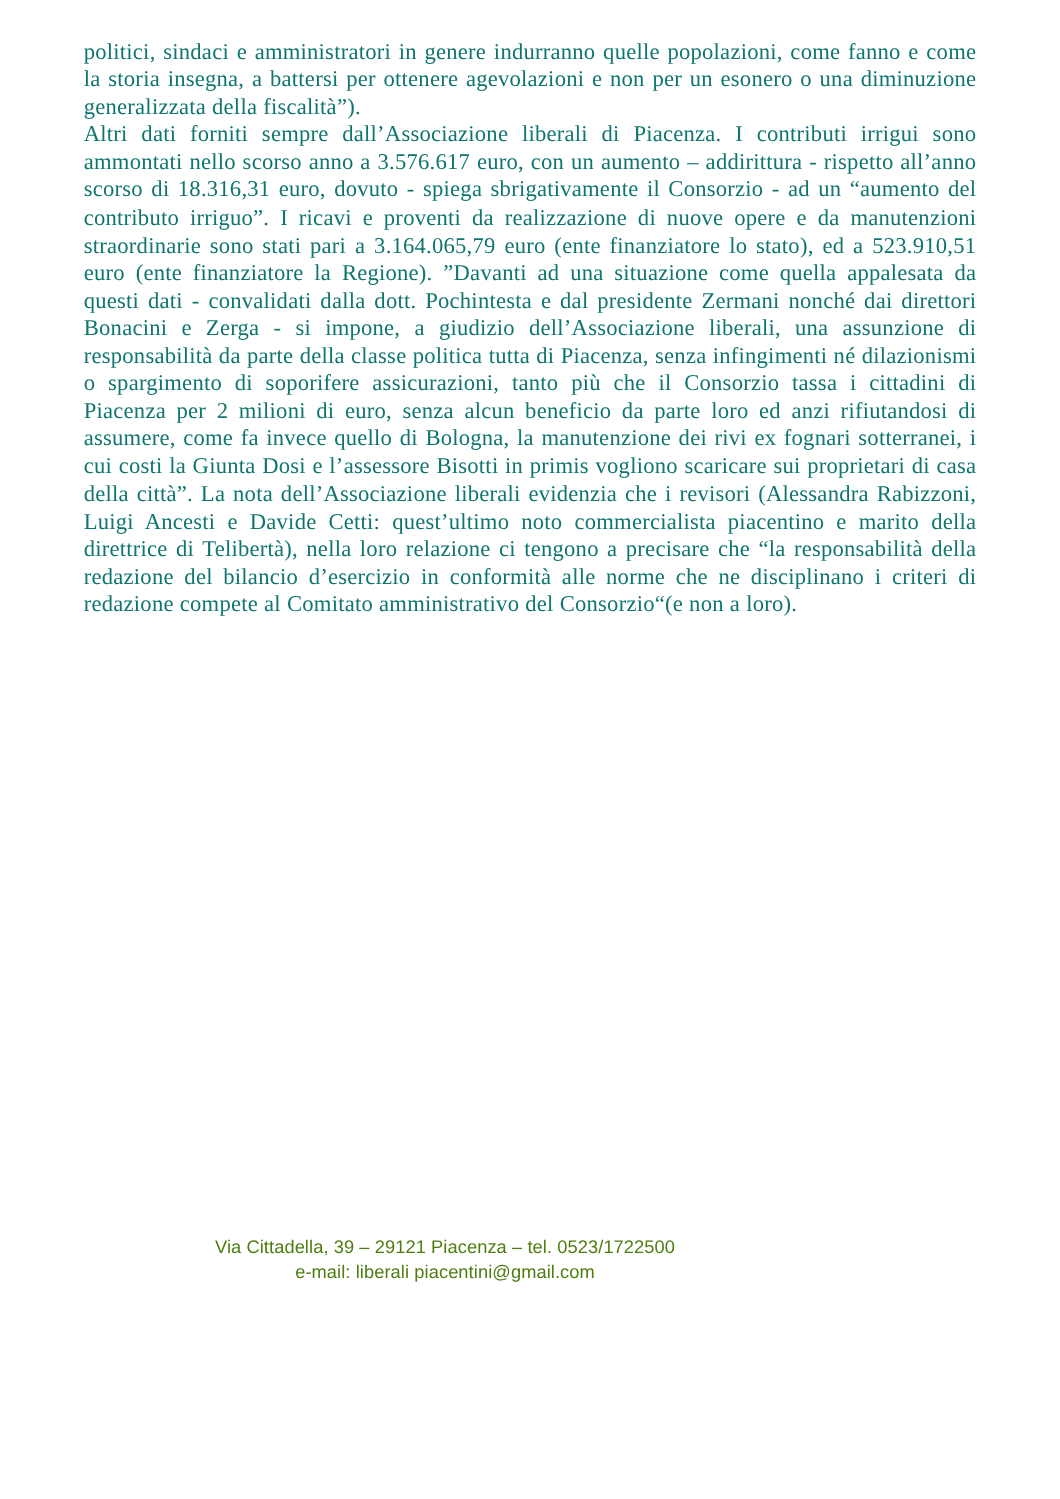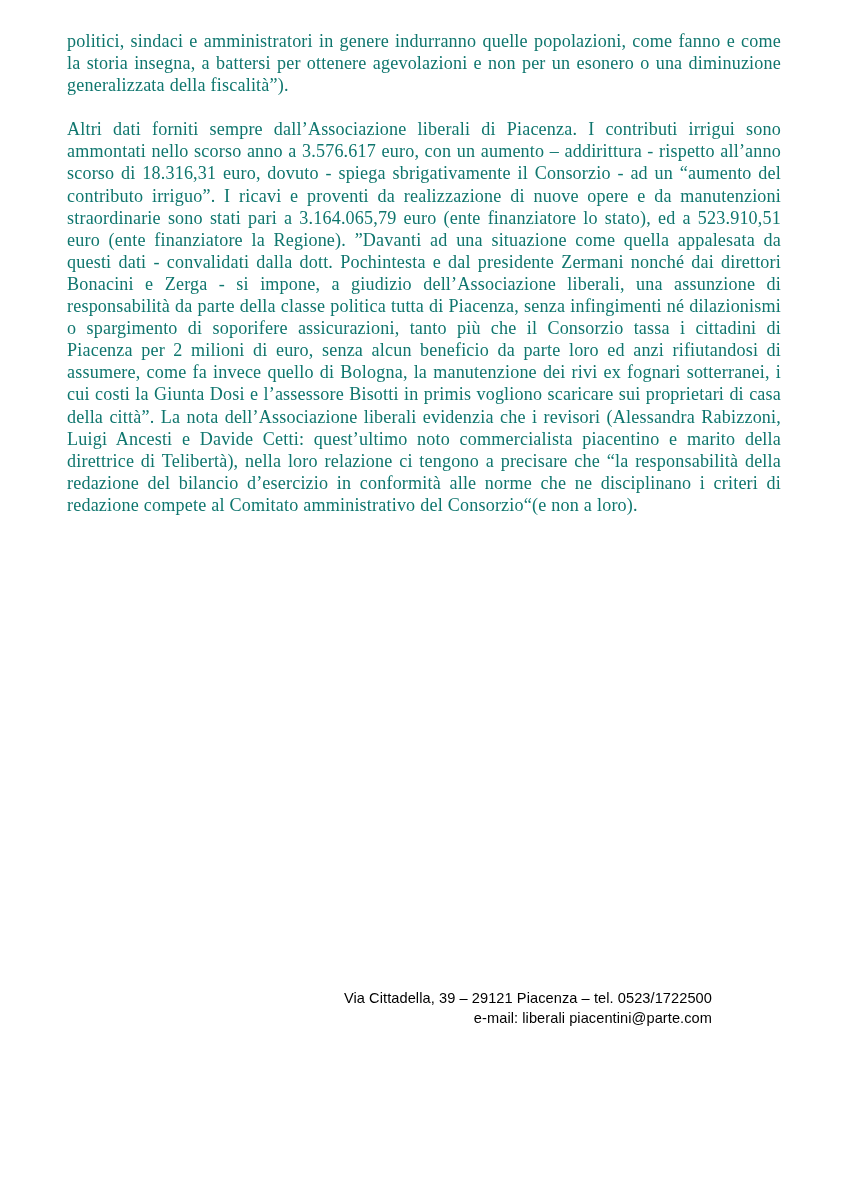--- a/index.html
+++ b/index.html
@@ -46,49 +46,48 @@
     hyphens: none;
   }
 
   .para + .para {
     margin-top: 0;
   }
 
   
   .para:last-child {
     text-align: justify;
-    margin-top: 22px;
   }
 
   
   .doc-footer {
     position: absolute;
     left: 0;
     top: 988px;
     width: 712px;
-    text-align: right;
+    text-align: center;
     font-family: "Liberation Sans", "DejaVu Sans", sans-serif;
     font-size: 14.6px;
     line-height: 20px;
-    color: #000000;
+    color: #4d7c0f;
     letter-spacing: 0.005em;
   }
   .doc-footer .footer-line {
     display: block;
     white-space: nowrap;
   }
 </style>
 </head>
 <body>
 
 <div class="page">
 
   <div class="doc-body">
     <p class="para">politici, sindaci e amministratori in genere indurranno quelle popolazioni, come fanno e come la storia insegna, a battersi per ottenere agevolazioni e non per un esonero o una diminuzione generalizzata della fiscalità”).</p>
     <p class="para">Altri dati forniti sempre dall’Associazione liberali di Piacenza. I contributi irrigui sono ammontati nello scorso anno a 3.576.617 euro, con un aumento – addirittura - rispetto all’anno scorso di 18.316,31 euro, dovuto - spiega sbrigativamente il Consorzio - ad un “aumento del contributo irriguo”. I ricavi e proventi da realizzazione di nuove opere e da manutenzioni straordinarie sono stati pari a 3.164.065,79 euro (ente finanziatore lo stato), ed a 523.910,51 euro (ente finanziatore la Regione). ”Davanti ad una situazione come quella appalesata da questi dati - convalidati dalla dott. Pochintesta e dal presidente Zermani nonché dai direttori Bonacini e Zerga - si impone, a giudizio dell’Associazione liberali, una assunzione di responsabilità da parte della classe politica tutta di Piacenza, senza infingimenti né dilazionismi o spargimento di soporifere assicurazioni, tanto più che il Consorzio tassa i cittadini di Piacenza per 2 milioni di euro, senza alcun beneficio da parte loro ed anzi rifiutandosi di assumere, come fa invece quello di Bologna, la manutenzione dei rivi ex fognari sotterranei, i cui costi la Giunta Dosi e l’assessore Bisotti in primis vogliono scaricare sui proprietari di casa della città”. La nota dell’Associazione liberali evidenzia che i revisori (Alessandra Rabizzoni, Luigi Ancesti e Davide Cetti: quest’ultimo noto commercialista piacentino e marito della direttrice di Telibertà), nella loro relazione ci tengono a precisare che “la responsabilità della redazione del bilancio d’esercizio in conformità alle norme che ne disciplinano i criteri di redazione compete al Comitato amministrativo del Consorzio“(e non a loro).</p>
   </div>
 
   <div class="doc-footer">
     <span class="footer-line">Via Cittadella, 39 – 29121 Piacenza – tel. 0523/1722500</span>
-    <span class="footer-line">e-mail: liberali piacentini@parte.com</span>
+    <span class="footer-line">e-mail: liberali piacentini@gmail.com</span>
   </div>
 
 </div>
 
 </body></html>

